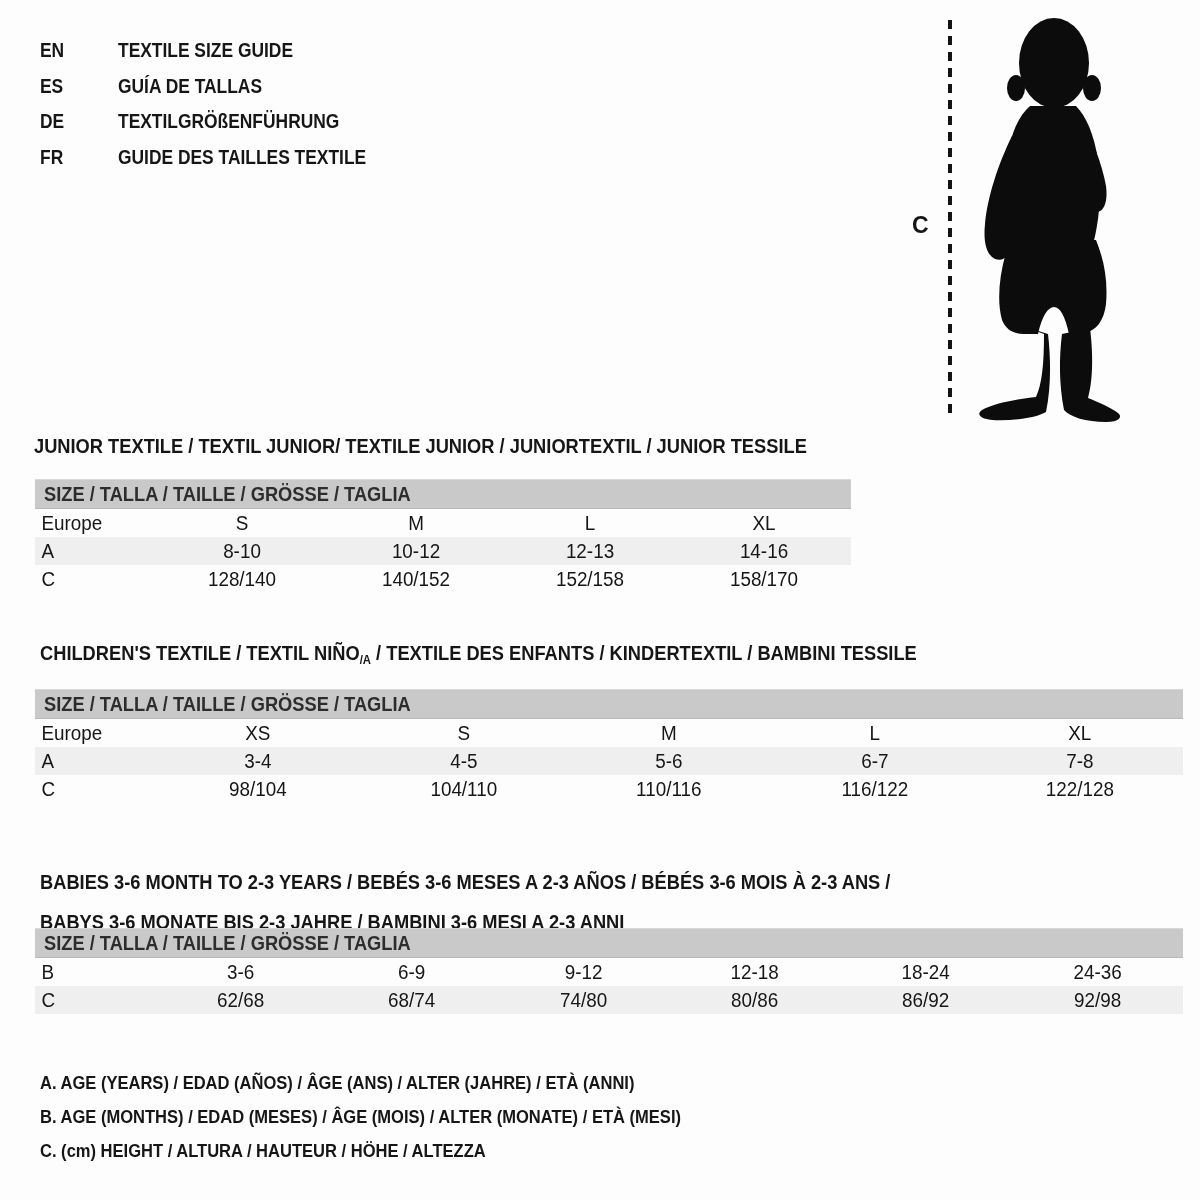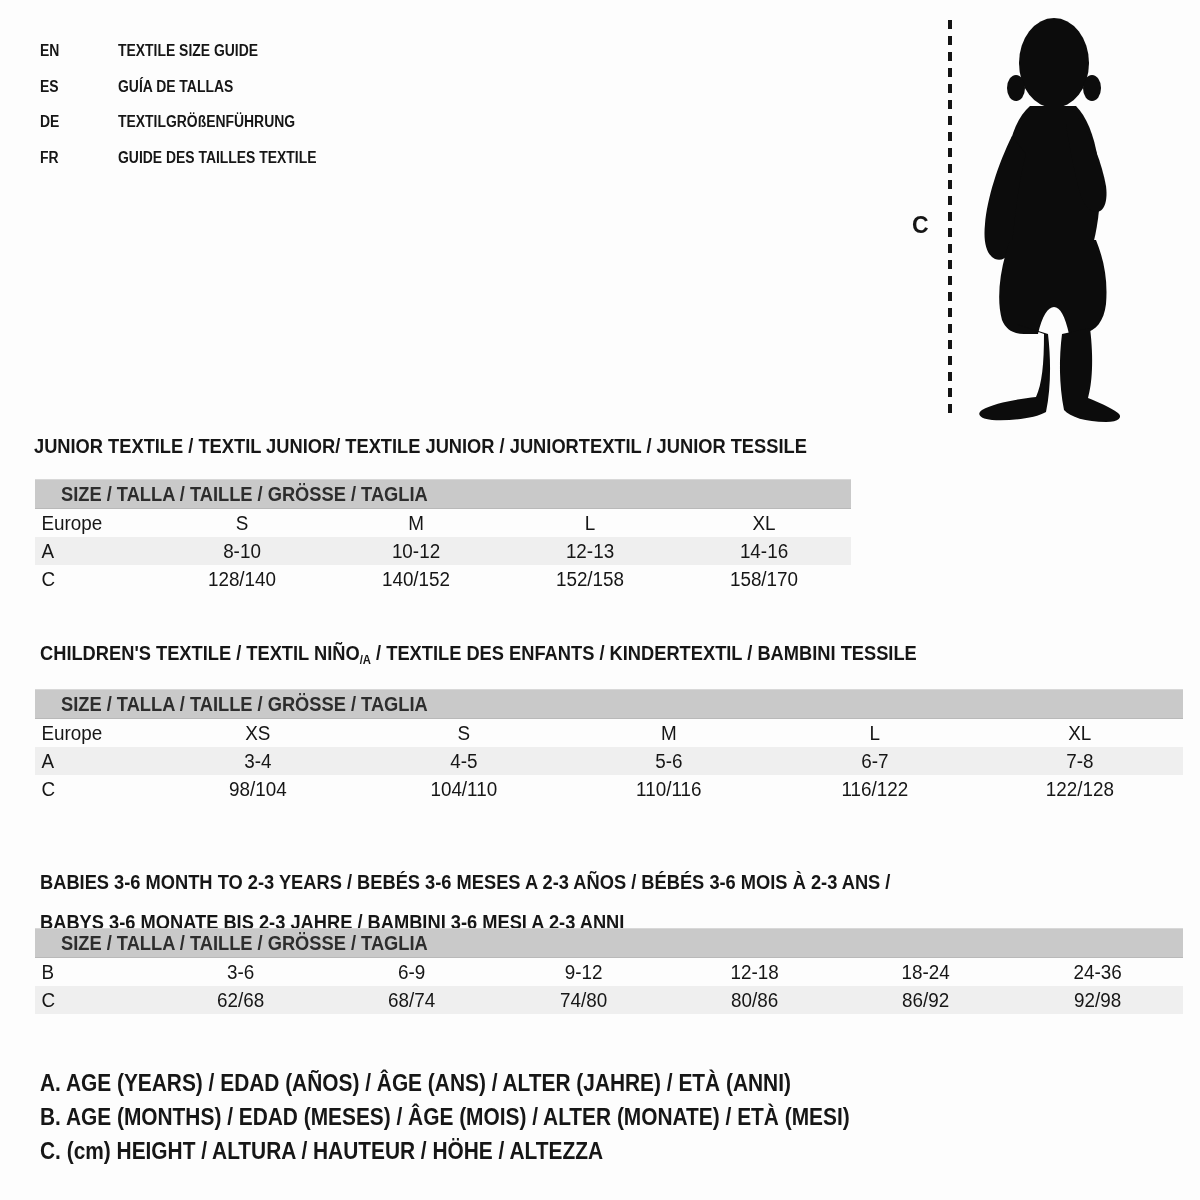--- a/index.html
+++ b/index.html
@@ -4,48 +4,48 @@
 <style>
   html,body{margin:0;padding:0;}
   body{font-family:"Liberation Sans", sans-serif;}
   .canvas{position:relative;width:1200px;height:1200px;background:#fdfdfd;color:#161616;overflow:hidden;}
 
   
   .cd{display:inline-block;transform:scaleX(0.87);transform-origin:0 50%;white-space:nowrap;}
 
   
   .lang-list{position:absolute;left:40px;top:33px;}
-  .lang-row{display:grid;grid-template-columns:78px auto;height:35.5px;line-height:35.5px;font-size:16px;font-weight:700;}
+  .lang-row{display:grid;grid-template-columns:78px auto;height:35.5px;line-height:35.5px;font-size:20px;font-weight:700;}
 
   
   .measure-line{position:absolute;left:948px;top:20px;width:4px;height:396px;
     background:repeating-linear-gradient(to bottom,#141414 0 9px,transparent 9px 16px);}
   .measure-label{position:absolute;left:912px;top:212px;font-size:23px;font-weight:700;}
   .silhouette{position:absolute;left:964px;top:16px;}
 
   
   .sec-title{position:absolute;font-size:21px;font-weight:700;white-space:nowrap;}
   .subs{font-size:13px;vertical-align:-4px;font-weight:700;}
 
   
   .table{position:absolute;}
-  .size-band{height:30px;background:#c9c9c9;display:flex;align-items:center;padding-left:26px;
+  .size-band{height:30px;background:#c9c9c9;display:flex;align-items:center;padding-left:9px;
     font-size:21px;font-weight:700;color:#2d2d2d;box-sizing:border-box;
     box-shadow:inset 0 1px 0 #d8d8d8, inset 0 -1px 0 #b9b9b9;}
   .t-row{display:grid;height:28px;align-items:center;font-size:20.5px;}
   .cols4{grid-template-columns:120px repeat(4,1fr);}
   .cols5{grid-template-columns:120px repeat(5,1fr);}
   .cols6{grid-template-columns:120px repeat(6,1fr);}
   .t-row .val{text-align:center;transform:scaleX(0.92);transform-origin:50% 50%;white-space:nowrap;}
   .t-row .lbl{text-align:left;padding-left:7px;transform:scaleX(0.92);transform-origin:0 50%;white-space:nowrap;}
   .shade{background:#efefef;}
 
   
   .legend{position:absolute;left:40px;top:1066px;}
-  .legend-line{height:34px;line-height:34px;font-size:24px;font-weight:700;}
+  .legend-line{height:34px;line-height:34px;font-size:19px;font-weight:700;}
 </style>
 </head>
 <body>
 
 <div class="canvas">
 
   <div class="lang-list">
     <div class="lang-row">
       <span class="cd">EN</span>
       <span class="cd">TEXTILE SIZE GUIDE</span>

